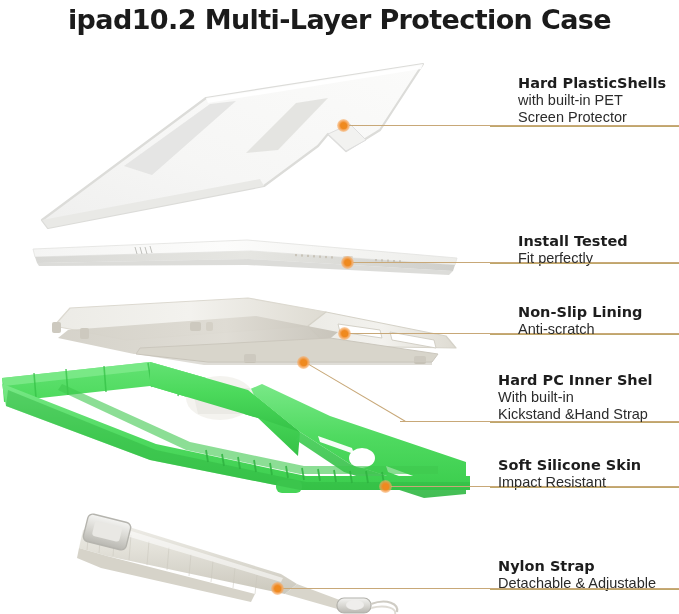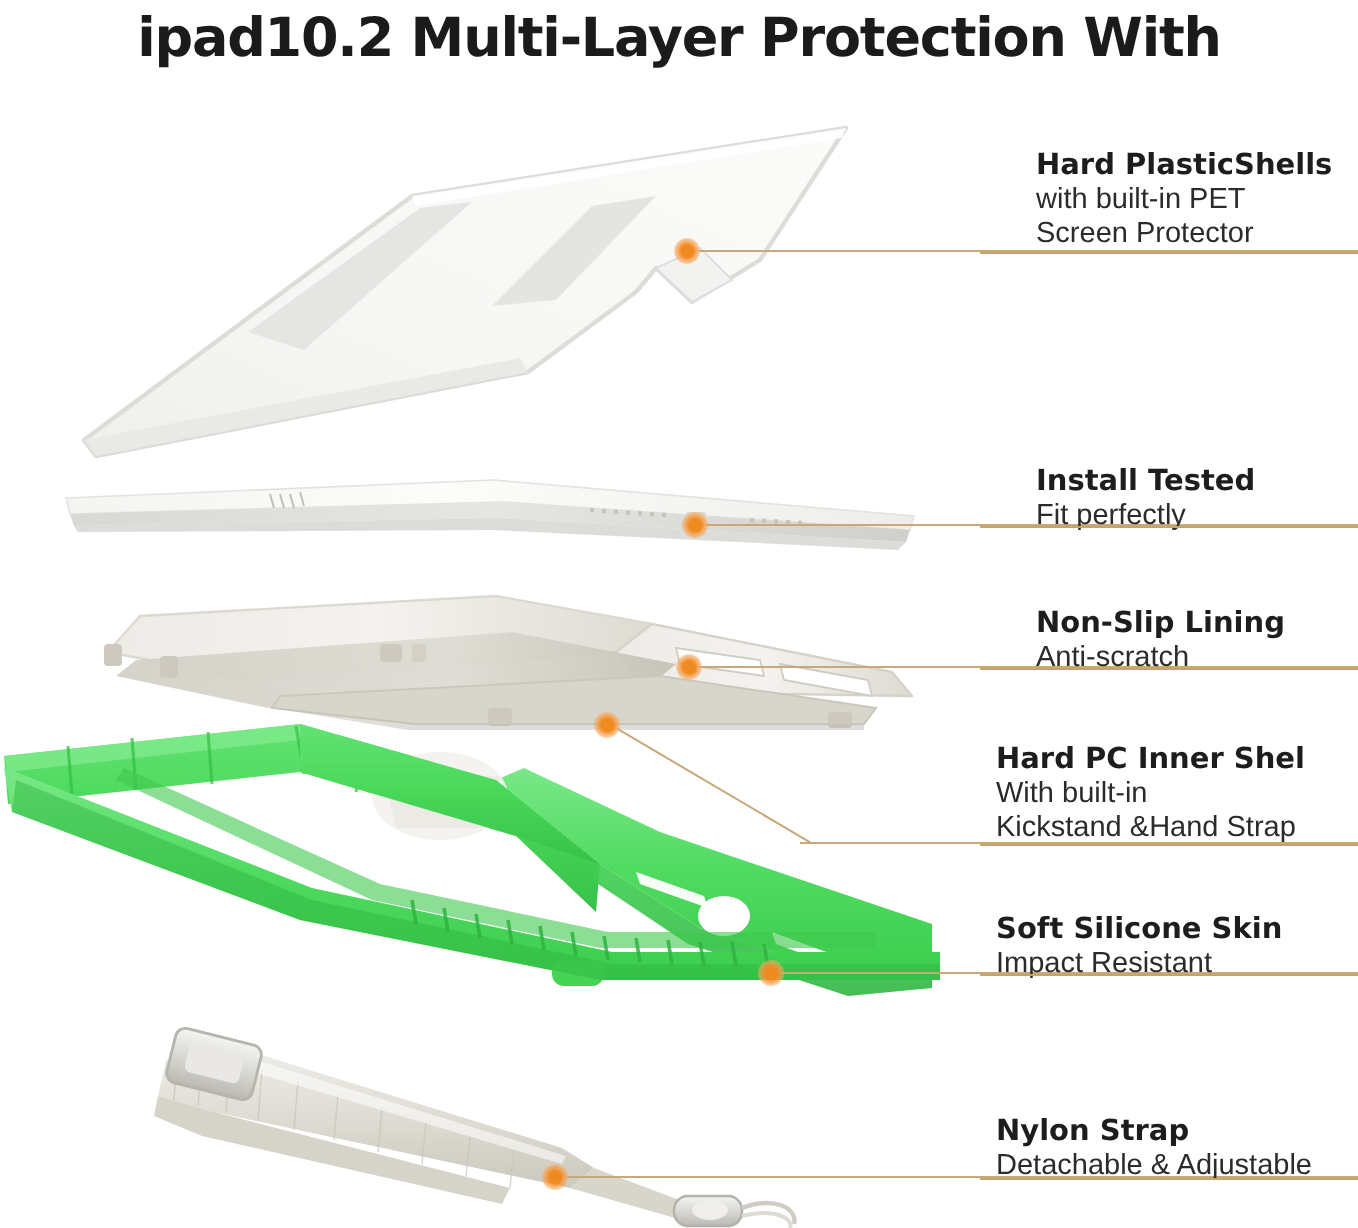--- a/index.html
+++ b/index.html
@@ -98,21 +98,21 @@
   
   #layer-strap { position: absolute; left: 45px; top: 508px; width: 375px; height: 106px; }
 
   svg { display: block; overflow: visible; }
 </style>
 </head>
 <body>
 
 <div id="page">
 
-  <div id="title">ipad10.2 Multi-Layer Protection With</div>
+  <div id="title">ipad10.2 Multi-Layer Protection Case</div>
 
   <div id="layer-shell">
     <svg width="400" height="180" viewBox="0 0 400 180">
       <defs>
         <linearGradient id="gShellFace" x1="0" y1="1" x2="1" y2="0">
           <stop offset="0%" stop-color="#efefee"></stop>
           <stop offset="40%" stop-color="#f6f6f5"></stop>
           <stop offset="100%" stop-color="#fbfbfa"></stop>
         </linearGradient>
         <linearGradient id="gShellBand" x1="0" y1="0" x2="1" y2="0">

